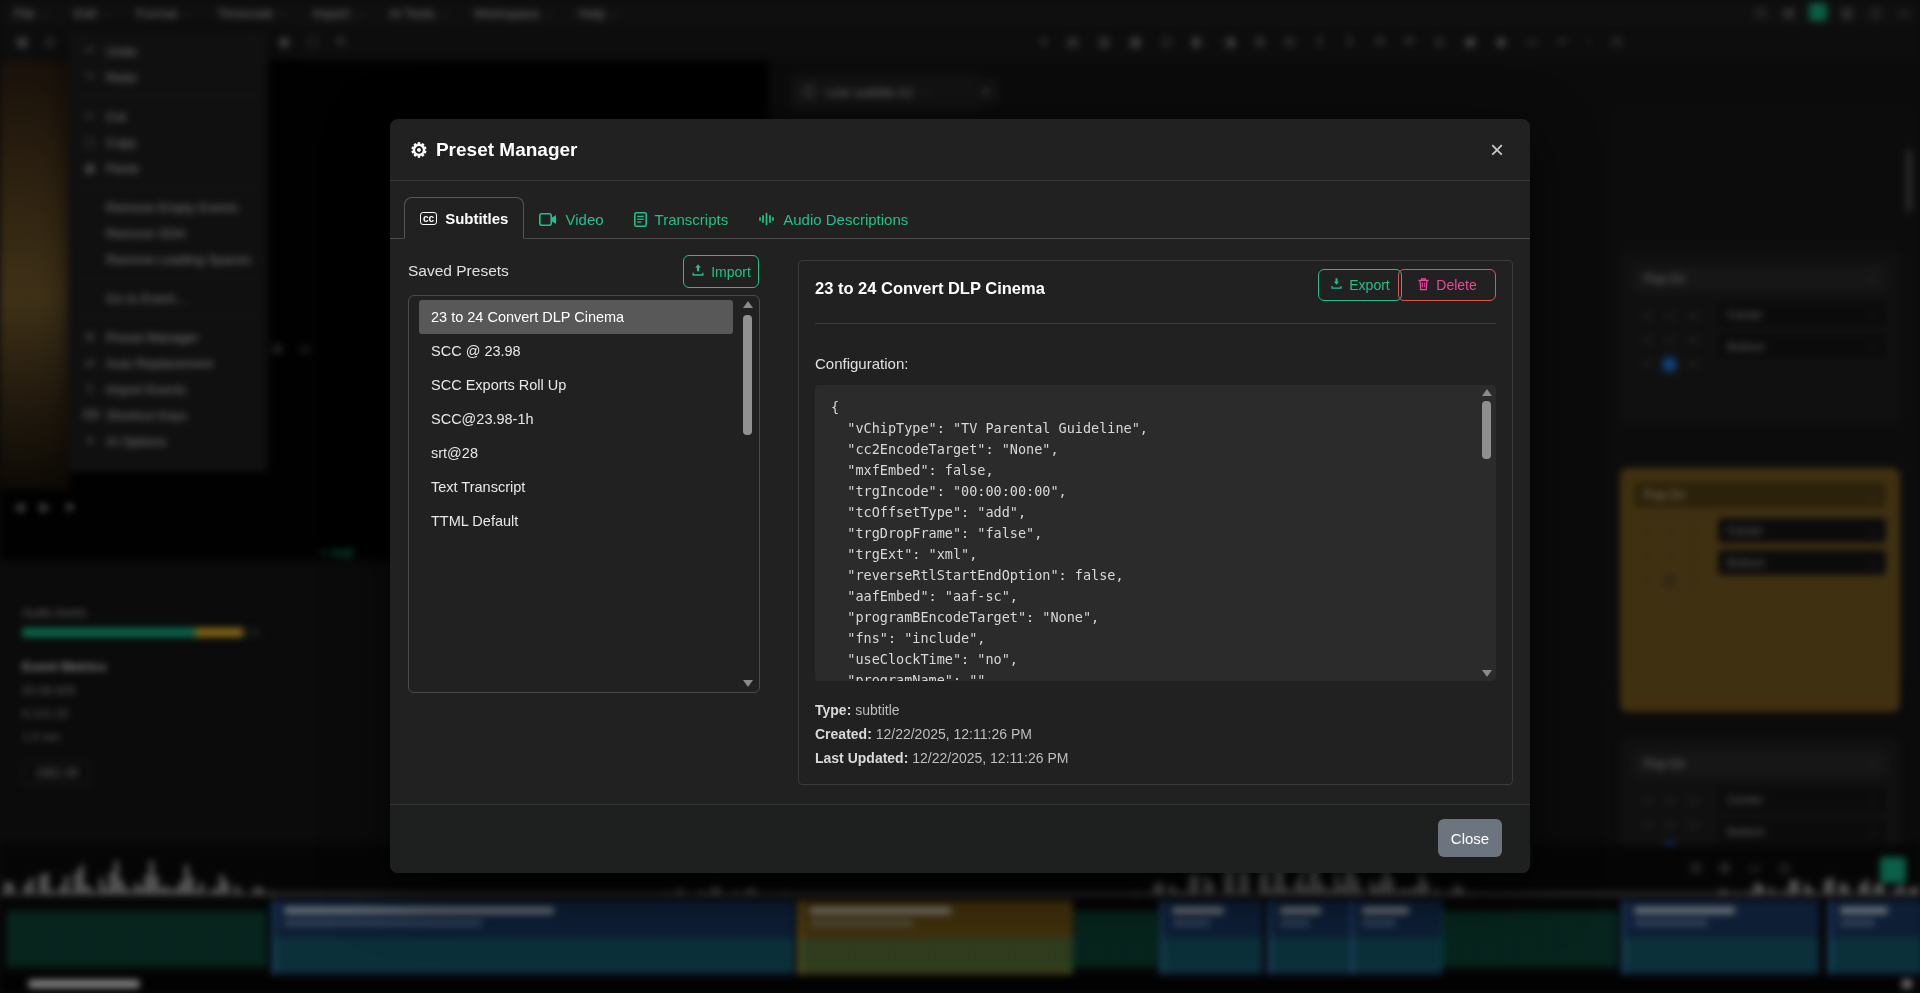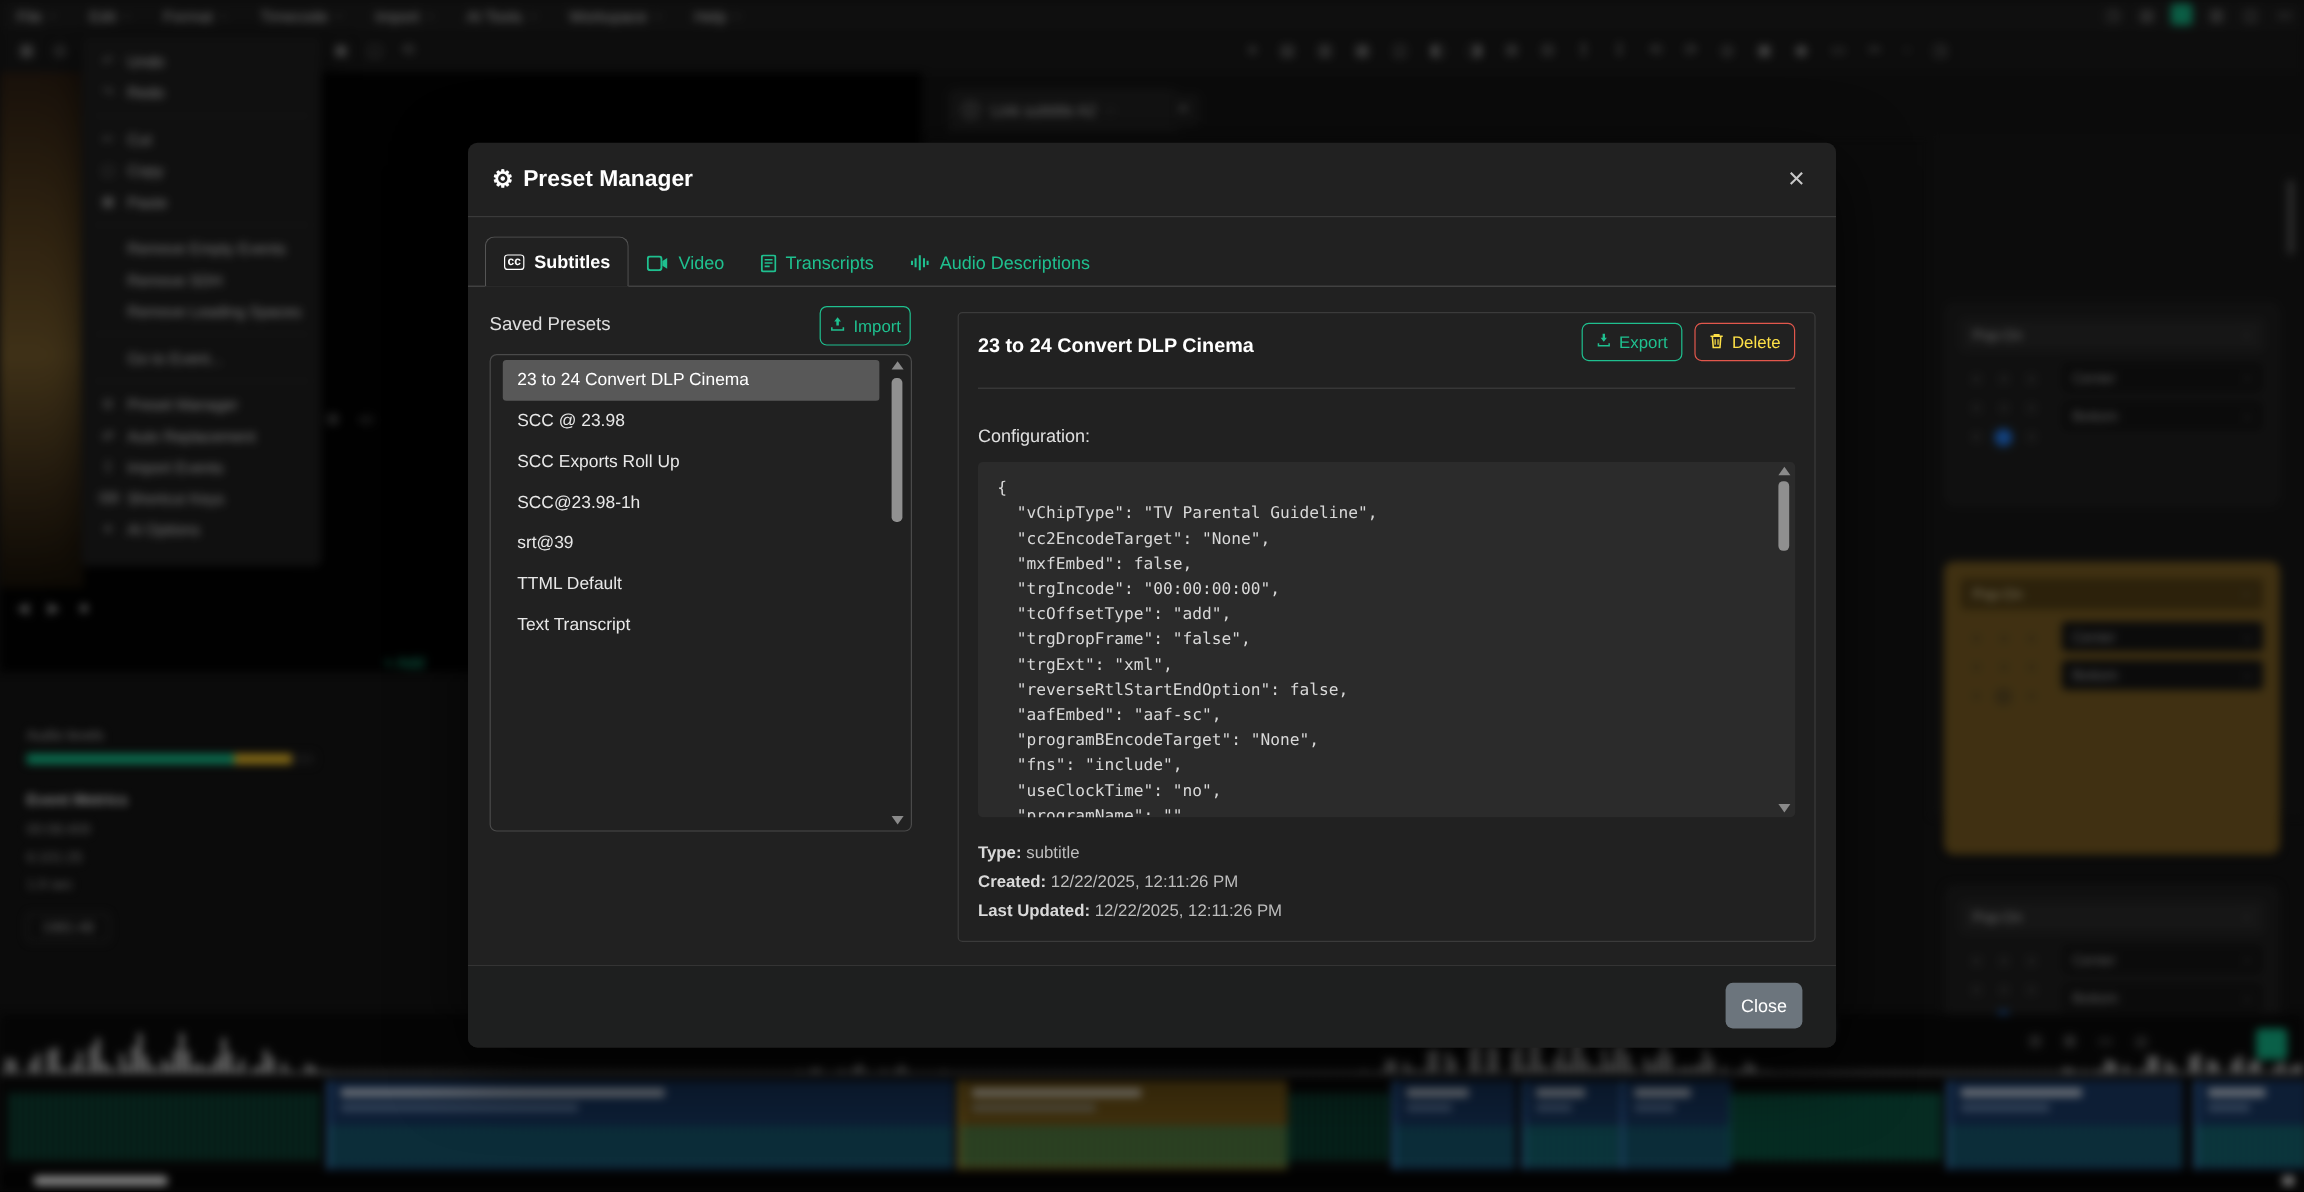--- a/index.html
+++ b/index.html
@@ -123,21 +123,21 @@
   .arrow-up,.arrow-down{position:absolute;left:2px;width:0;height:0;border-left:5px solid transparent;
     border-right:5px solid transparent;}
   .arrow-up{top:0;border-bottom:7px solid #8a8a8a;}
   .arrow-down{bottom:0;border-top:7px solid #8a8a8a;}
   .btn-exportall{position:absolute;left:18px;top:582px;width:352px;height:31px;border:1px solid #4f4f4f;color:#9a9a9a;}
 
   .detail-panel{position:absolute;left:408px;top:141px;width:715px;height:525px;border:1px solid #3b3b3b;
     border-radius:4px;box-sizing:border-box;}
   .detail-title{position:absolute;left:16px;top:18px;font-size:16.5px;font-weight:bold;color:#fff;}
   .btn-export{position:absolute;right:110px;top:8px;width:84px;height:32px;border:1px solid #1fc08f;color:#1fc08f;}
-  .btn-delete{position:absolute;right:16px;top:8px;width:84px;height:32px;border:1px solid #e2574c;color:#fde047;}
+  .btn-delete{position:absolute;right:16px;top:8px;width:98px;height:32px;border:1px solid #e2574c;color:#ec4899;}
   .detail-hr{position:absolute;left:16px;right:16px;top:62px;height:1px;background:#3d3d3d;}
   .config-label{position:absolute;left:16px;top:94px;font-size:15px;color:#e0e0e0;}
   .code-box{position:absolute;left:16px;right:16px;top:124px;height:296px;background:#2b2b2b;border-radius:4px;
     overflow:hidden;}
   .code-box pre{margin:0;padding:12px 26px 0 16px;font-family:"DejaVu Sans Mono","Liberation Mono",monospace;
     font-size:13.5px;line-height:21px;color:#d8d8d8;}
   .code-scroll{position:absolute;right:3px;top:4px;bottom:4px;width:13px;}
   .code-scroll .thumb{background:#8f8f8f;}
   .meta-line{position:absolute;left:16px;font-size:14px;color:#bdbdbd;}
   .meta-line b{color:#d9d9d9;}
@@ -939,23 +939,23 @@
       </span>
       <span>Import</span>
     </div>
 
     <div class="preset-list">
       <div class="preset-items" id="preset-list-items">
           <div class="preset-item selected">23 to 24 Convert DLP Cinema</div>
           <div class="preset-item">SCC @ 23.98</div>
           <div class="preset-item">SCC Exports Roll Up</div>
           <div class="preset-item">SCC@23.98-1h</div>
-          <div class="preset-item">srt@39</div>
+          <div class="preset-item">srt@28</div>
+          <div class="preset-item">Text Transcript</div>
           <div class="preset-item">TTML Default</div>
-          <div class="preset-item">Text Transcript</div>
         </div>
       <div class="vscroll">
         <div class="arrow-up"></div>
         <div class="thumb" style="top:14px;height:120px;"></div>
         <div class="arrow-down"></div>
       </div>
     </div>
 
 
     <div class="detail-panel">

